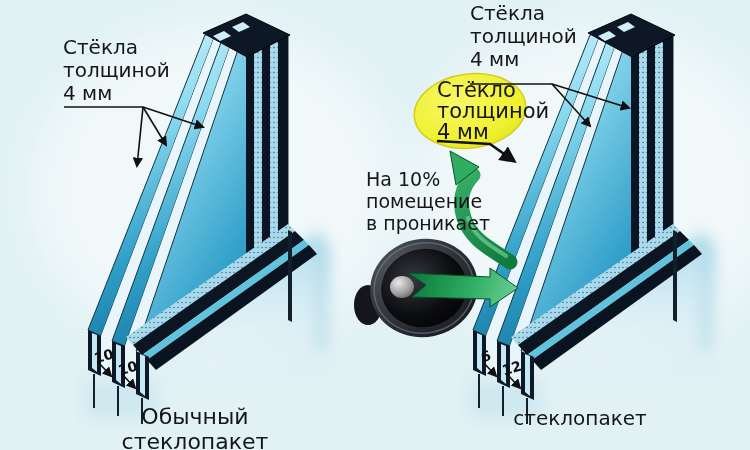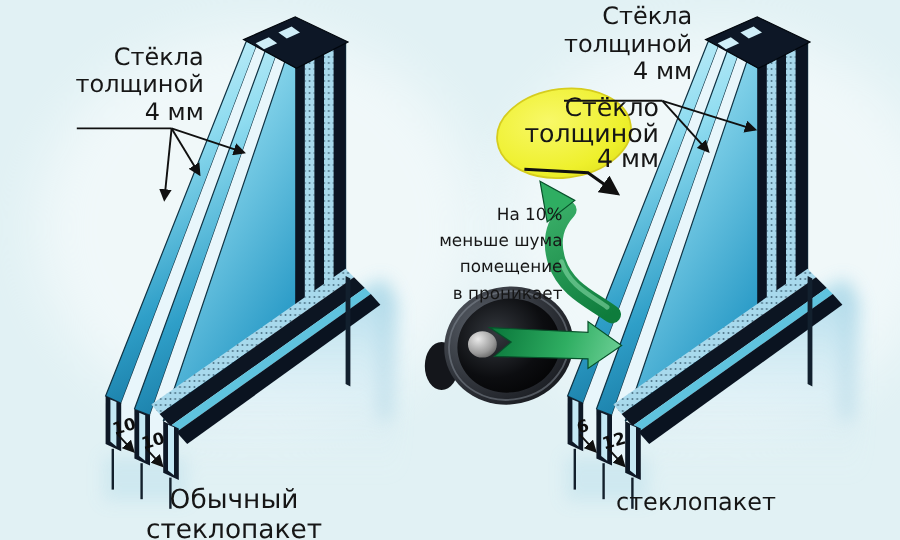--- a/index.html
+++ b/index.html
@@ -3,25 +3,25 @@
 <meta charset="utf-8">
 <style>
   html,body{margin:0;padding:0;}
   .stage{
     position:relative;width:750px;height:450px;overflow:hidden;
     background:#e1f1f4;
     font-family:"DejaVu Sans","Liberation Sans",sans-serif;
     color:#161616;
   }
   .stage svg{position:absolute;left:0;top:0;}
-  .ann{position:absolute;z-index:5;text-align:right;}
+  .ann{position:absolute;z-index:5;}
   .glass-label{font-size:20px;line-height:23px;}
   .left-label{left:63px;top:36px;}
   .right-label{left:470px;top:2px;}
-  .noise{left:366px;top:168px;font-size:14px;line-height:22px;font-weight:500;}
+  .noise{left:366px;top:168px;font-size:19px;line-height:22px;font-weight:500;}
   .bubble-text{left:437px;top:80px;font-size:21px;line-height:21px;}
   .caption{position:absolute;z-index:5;text-align:center;font-size:22px;line-height:25px;}
   .caption-left{left:100px;top:404px;width:190px;}
   .caption-right{left:462px;top:406px;width:236px;font-size:20px;line-height:24px;}
   .dim{position:absolute;z-index:5;font-size:14px;font-weight:bold;color:#0d0d0d;transform:rotate(-16deg);}
   .dim-l1{left:94px;top:348px;}
   .dim-l2{left:118px;top:360px;}
   .dim-r1{left:481px;top:348px;}
   .dim-r2{left:502px;top:360px;}
 </style>
@@ -193,21 +193,20 @@
   </div>
 
   <div class="ann bubble-text">
     <div>Стёкло</div>
     <div>толщиной</div>
     <div>4 мм</div>
   </div>
 
   <div class="ann noise">
     <div>На 10%</div>
-    <div>меньше шума</div>
     <div>помещение</div>
     <div>в проникает</div>
   </div>
 
   <div class="dim dim-l1">10</div>
   <div class="dim dim-l2">10</div>
   <div class="dim dim-r1">6</div>
   <div class="dim dim-r2">12</div>
 
   <div class="caption caption-left">

